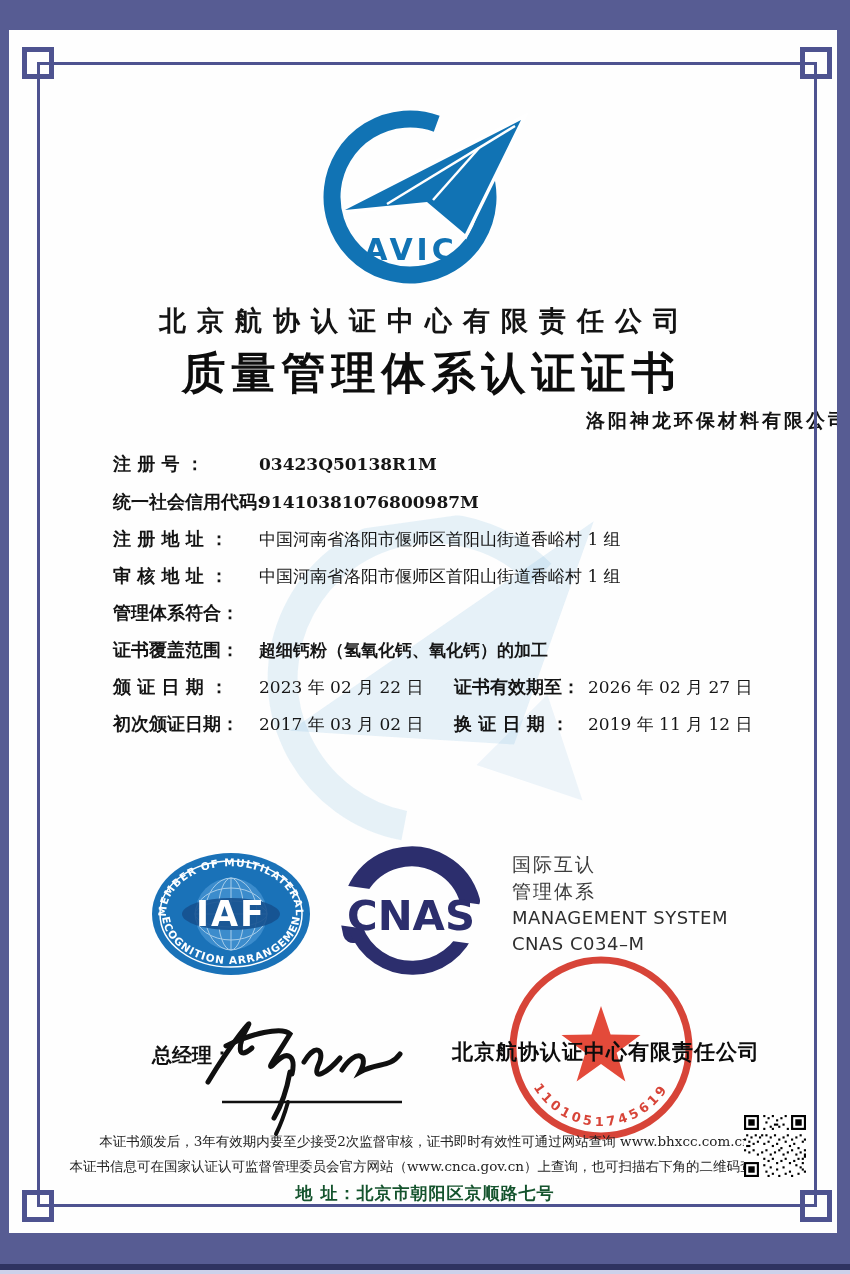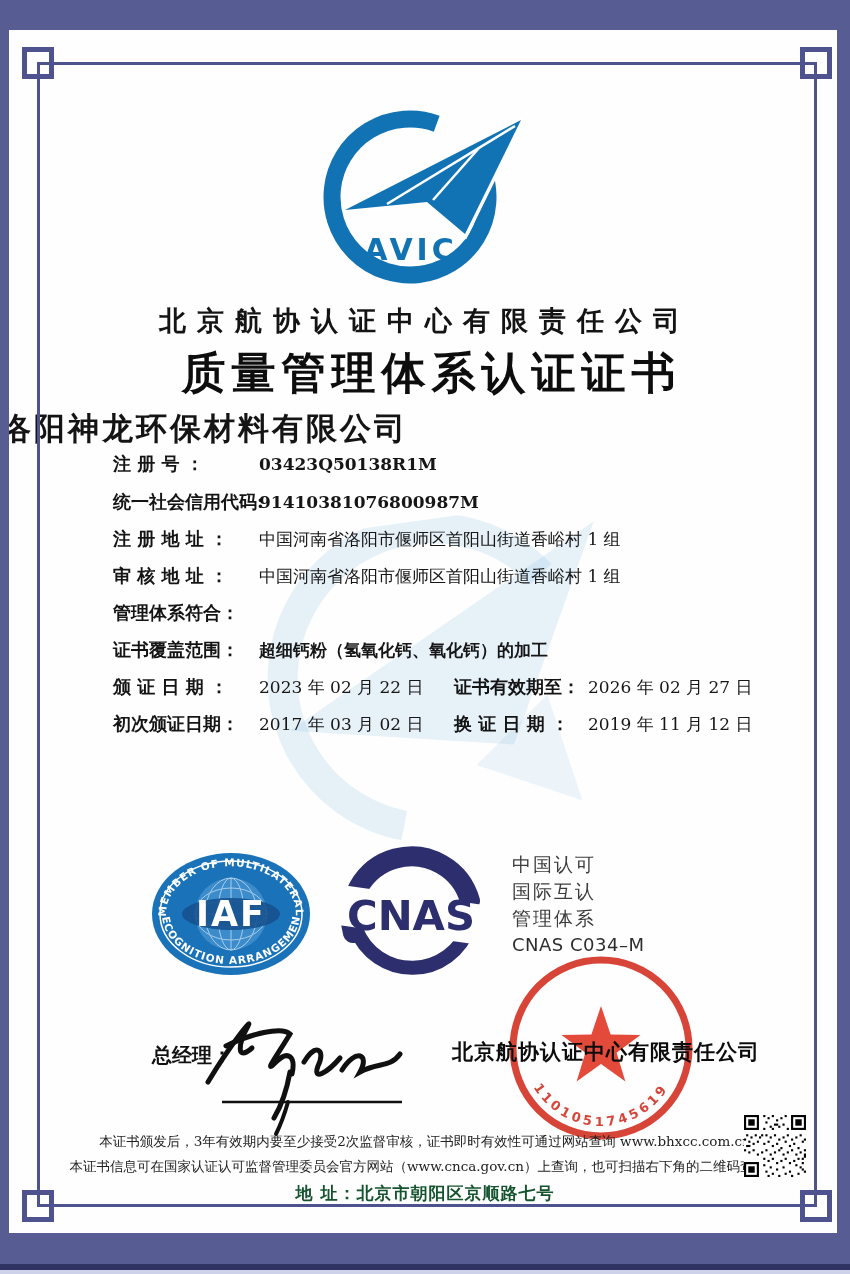--- a/index.html
+++ b/index.html
@@ -21,22 +21,22 @@
   .corner.bl{left:-18px;bottom:-18px}.corner.br{right:-18px;bottom:-18px}
   
   .watermark{position:absolute;left:215px;top:520px;z-index:0;opacity:.9;transform:rotate(-8deg);}
   
   .avic{position:absolute;left:50%;top:92px;transform:translateX(-50%);z-index:2;}
   
   .issuer-line{position:absolute;left:0;right:0;top:303px;text-align:center;
     font-size:27px;font-weight:bold;letter-spacing:11px;color:#141414;z-index:2;}
   .cert-title{position:absolute;left:13px;right:0;top:344px;text-align:center;
     font-size:44px;font-weight:700;letter-spacing:6px;color:#0d0d0d;z-index:2;}
-  .company-line{position:absolute;left:0;right:0;top:408px;text-align:left;
-    font-size:31px;font-weight:bold;letter-spacing:3px;color:#141414;z-index:2;}
+  .company-line{position:absolute;left:0;right:0;top:408px;text-align:right;
+    font-size:19px;font-weight:bold;letter-spacing:3px;color:#141414;z-index:2;}
   
   .frow{position:absolute;left:113px;display:flex;align-items:baseline;z-index:2;white-space:nowrap;}
   .flabel{display:inline-block;width:146px;font-weight:bold;font-size:18px;color:#141414;}
   .fvalue{font-size:17px;color:#161616;}
   .b{font-weight:bold;}
   .flabel2{display:inline-block;width:134px;font-weight:bold;font-size:18px;color:#141414;margin-left:29px;}
   .dval{display:inline-block;width:166px;font-size:17px;}
   
   .iaf{position:absolute;left:150px;top:851px;z-index:2;}
   .cnas{position:absolute;left:338px;top:845px;z-index:2;}
@@ -154,23 +154,23 @@
 </svg>
 
 <svg class="cnas" width="146" height="138" viewBox="0 0 146 138">
   <path d="M 15 88 A 60 60 0 0 1 132 56" fill="none" stroke="#2c2e6d" stroke-width="20" stroke-linecap="round"></path>
   <path d="M 18 84 A 60 60 0 0 0 131 82" fill="none" stroke="#2c2e6d" stroke-width="14" stroke-linecap="round"></path>
   <rect x="-6" y="50" width="158" height="40" fill="#fefefe" transform="rotate(8 73 70)"></rect>
   <text x="73" y="85" text-anchor="middle" font-family="'DejaVu Sans','Liberation Sans',sans-serif" font-size="40" font-weight="bold" fill="#2c2e6d" textLength="128" lengthAdjust="spacingAndGlyphs">CNAS</text>
 </svg>
 
 <div class="accr-text">
-  <div class="zh">中国认可</div>
   <div class="zh">国际互认</div>
   <div class="zh">管理体系</div>
+  <div class="en">MANAGEMENT SYSTEM</div>
   <div class="en">CNAS C034–M</div>
 </div>
 
 <div class="signer-label">总经理：</div>
 <svg class="signature" width="230" height="140" viewBox="0 0 230 140">
   <g fill="none" stroke="#101010" stroke-width="5" stroke-linecap="round">
     <path d="M16 84 C 40 44, 62 18, 56 28 C 46 46, 44 64, 60 50"></path>
     <path d="M34 48 C 58 36, 90 28, 98 36 C 86 56, 70 78, 84 64 C 96 52, 104 58, 100 76"></path>
     <path d="M112 64 C 124 44, 134 52, 126 68 C 120 84, 136 74, 148 60"></path>
     <path d="M150 72 C 164 50, 178 56, 168 74 C 186 64, 198 70, 208 56"></path>

